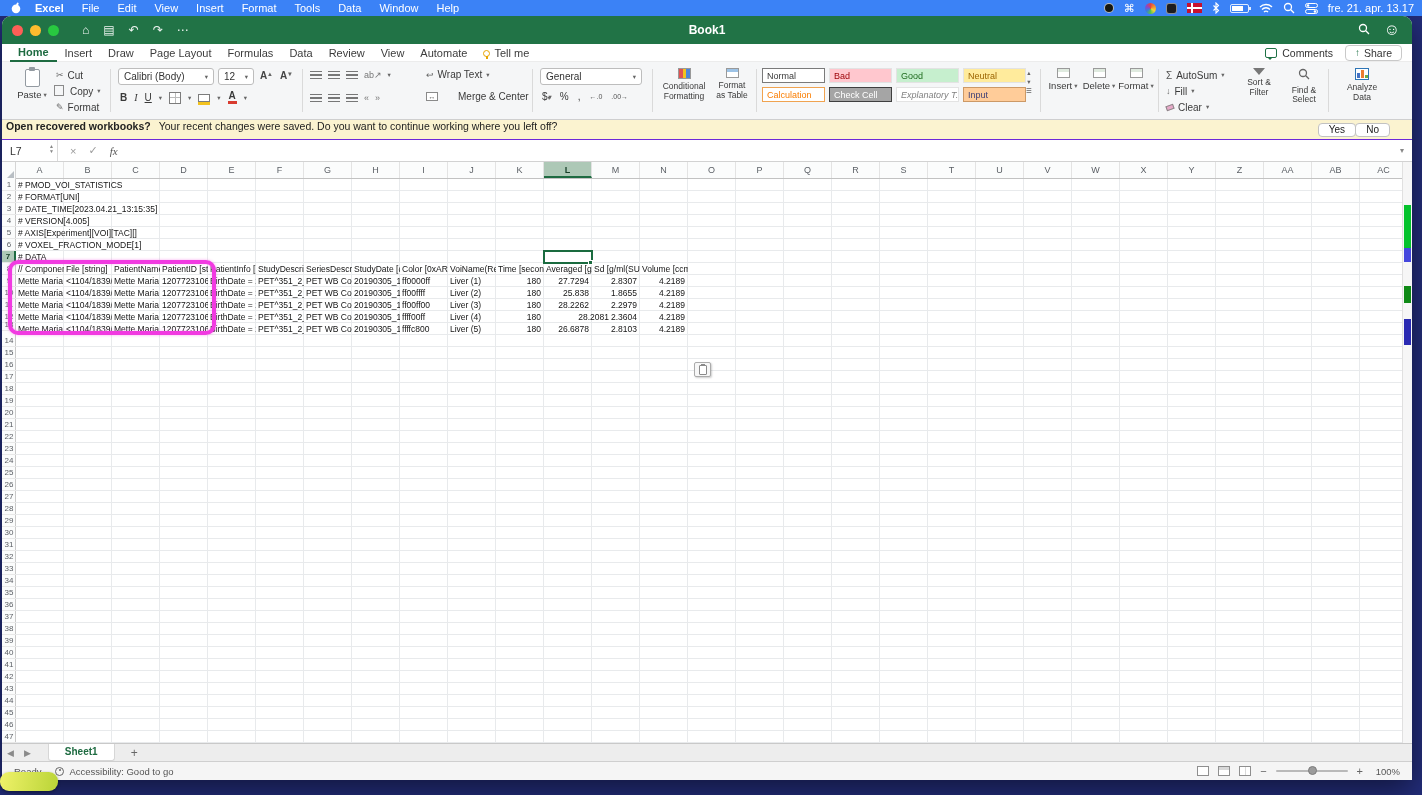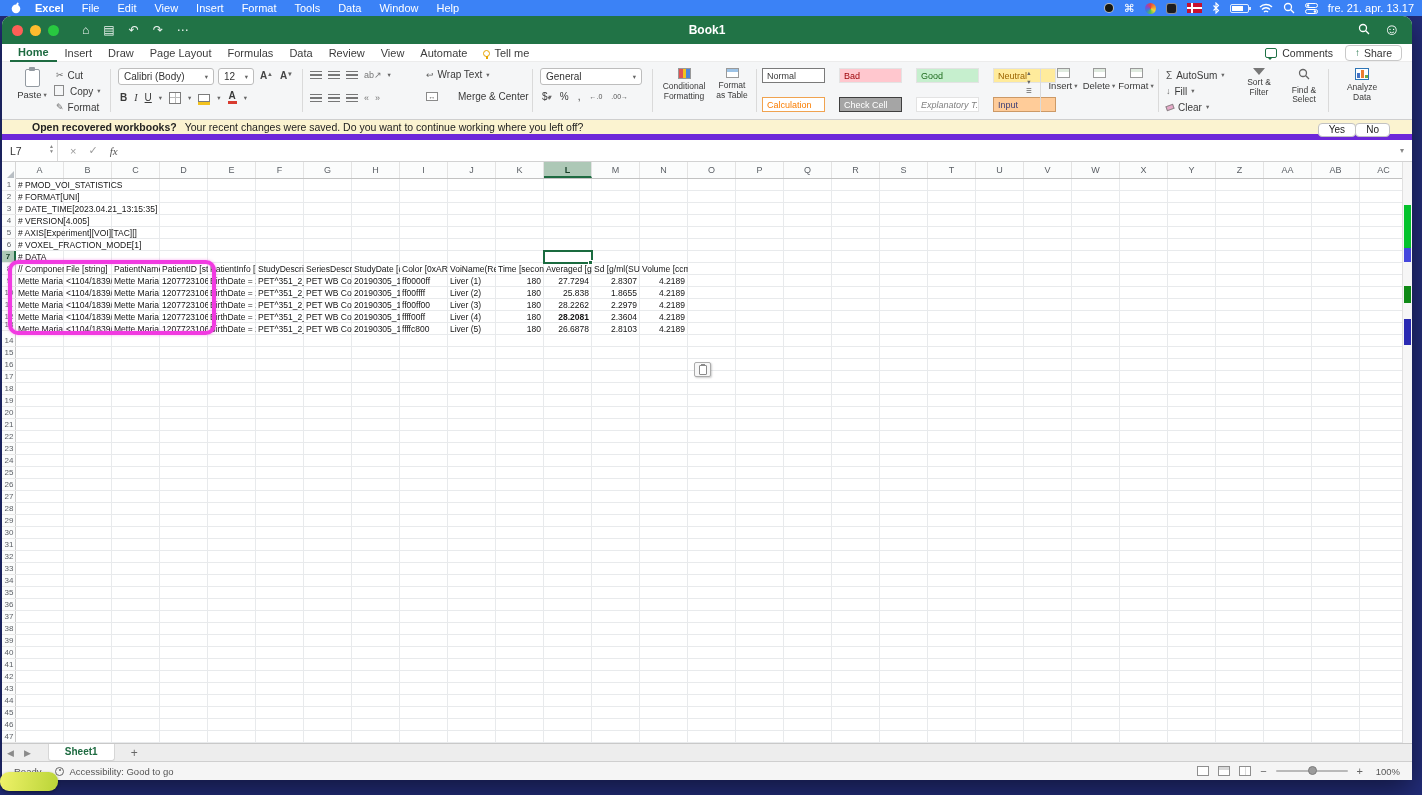--- a/index.html
+++ b/index.html
@@ -80,21 +80,21 @@
 #g-wrap{position:absolute;left:424px;top:7px;display:flex;align-items:center;gap:4px}
 #g-merge{position:absolute;left:424px;top:29px;display:flex;align-items:center;gap:20px}
 .mergeic{display:inline-block;width:12px;height:9px;border:1px solid #8a8a8a;font-size:7px;line-height:8px;text-align:center;color:#555;background:#fff}
 #num-combo{left:538px;top:6px;width:102px}
 #num-row2{position:absolute;left:540px;top:29px;display:flex;align-items:center;gap:9px;font-size:10px}
 .decbtn{font-size:7px;color:#555}
 #b-condfmt{left:658px;top:5px;width:48px}
 #b-fmttable{left:708px;top:5px;width:44px}
 .cfic{width:13px;height:11px;border:1px solid #999;background:linear-gradient(to right,#e05252 0 33%,#f2c21f 33% 66%,#4f86d8 66%)}
 .ftic{width:13px;height:10px;border:1px solid #999;background:linear-gradient(#9dc3e6,#9dc3e6) 0 0/100% 3px no-repeat,#fff}
-#style-gallery{position:absolute;left:760px;top:6px;width:262px;display:grid;grid-template-columns:repeat(4,63px);gap:14px}
+#style-gallery{position:absolute;left:760px;top:6px;width:262px;display:grid;grid-template-columns:repeat(4,63px);gap:4px}
 .stylecell{height:15px;font-size:9px;line-height:14px;padding-left:4px;background:#fff;border:1px solid #e3e3e3;white-space:nowrap;overflow:hidden}
 .st-normal{border:1px solid #7a7a7a}
 .st-bad{background:#ffc7ce;color:#9c0006}
 .st-good{background:#c6efce;color:#1e6b1e}
 .st-neutral{background:#ffeb9c;color:#9c6500}
 .st-calculation{color:#fa7d00;border:1px solid #f0a350}
 .st-check{background:#a5a5a5;color:#fff;border:1px solid #3f3f3f}
 .st-explanatory{color:#7f7f7f;font-style:italic}
 .st-input{background:#ffcc99;color:#3f3f76;border:1px solid #cc9966}
 #style-scroll{position:absolute;left:1024px;top:7px;display:flex;flex-direction:column;gap:2px;color:#666;font-size:6.5px;line-height:7px;text-align:center}
@@ -105,21 +105,21 @@
 #g-edit{position:absolute;left:1164px;top:5px}
 .sigma{font-size:10px;color:#555}
 .eraser{display:inline-block;width:8px;height:5px;background:#e8a9c9;border:1px solid #888;transform:rotate(-20deg)}
 #b-sort{left:1236px;top:5px;width:42px}
 #b-find{left:1282px;top:5px;width:40px}
 #b-analyze{left:1334px;top:5px;width:52px}
 .funnel{width:0;height:0;border-left:6px solid transparent;border-right:6px solid transparent;border-top:7px solid #777}
 .anic{width:14px;height:12px;border:1px solid #2e75b6;background:linear-gradient(#4472c4,#4472c4) 1px calc(100% - 1px)/3px 5px no-repeat,linear-gradient(#ed7d31,#ed7d31) 5px calc(100% - 1px)/3px 8px no-repeat,linear-gradient(#70ad47,#70ad47) 9px calc(100% - 1px)/3px 3px no-repeat,#fff}
 
 
-#notif{position:absolute;top:104px;left:0;right:0;height:20px;background:#fbf3d0;border-bottom:6px solid #6d28d9;display:flex;align-items:center;font-size:10.5px;color:#222;padding-left:30px}
+#notif{position:absolute;top:104px;left:0;right:0;height:20px;background:#fbf3d0;border-bottom:1px solid #6d28d9;display:flex;align-items:flex-start;font-size:10.5px;color:#222;padding-left:4px}
 #notif b{margin-right:8px}
 .nbtn{position:absolute;top:3px;height:14px;line-height:12px;border:1px solid #c2c2c2;border-radius:4px;background:#fff;font-size:10px;padding:0 10px}
 #btn-yes{right:56px}
 #btn-no{right:22px}
 
 
 #fbar{position:absolute;top:124px;left:0;right:0;height:22px;background:#fff;border-bottom:1px solid #d2d2d2;display:flex;align-items:center}
 #name-box{width:56px;height:100%;border-right:1px solid #dadada;display:flex;align-items:center;padding-left:8px;font-size:10.5px;color:#333;position:relative}
 .stepper{position:absolute;right:3px;top:4px;font-size:5px;color:#888;line-height:5px;text-align:center}
 .fbtn{color:#9a9a9a;font-size:11px;margin-left:12px}
@@ -628,21 +628,21 @@
         <div class="cell" style="left: 62px; top: 132px;">&lt;1104/1839/</div>
         <div class="cell" style="left: 110px; top: 132px;">Mette Maria</div>
         <div class="cell" style="left: 158px; top: 132px;">1207723106</div>
         <div class="cell" style="left: 206px; top: 132px;">BirthDate = 1</div>
         <div class="cell" style="left: 254px; top: 132px;">PET^351_2_1</div>
         <div class="cell" style="left: 302px; top: 132px;">PET WB Corr</div>
         <div class="cell" style="left: 350px; top: 132px;">20190305_11</div>
         <div class="cell" style="left: 398px; top: 132px;">ffff00ff</div>
         <div class="cell" style="left: 446px; top: 132px;">Liver (4)</div>
         <div class="cell num" style="left: 494px; top: 132px;">180</div>
-        <div class="cell num" style="left: 542px; top: 132px; font-weight: bold;">28.2081</div>
+        <div class="cell num" style="left: 562px; top: 132px;">28.2081</div>
         <div class="cell num" style="left: 590px; top: 132px;">2.3604</div>
         <div class="cell num" style="left: 638px; top: 132px;">4.2189</div>
         <div class="cell" style="left: 14px; top: 144px;">Mette Maria</div>
         <div class="cell" style="left: 62px; top: 144px;">&lt;1104/1839/</div>
         <div class="cell" style="left: 110px; top: 144px;">Mette Maria</div>
         <div class="cell" style="left: 158px; top: 144px;">1207723106</div>
         <div class="cell" style="left: 206px; top: 144px;">BirthDate = 1</div>
         <div class="cell" style="left: 254px; top: 144px;">PET^351_2_1</div>
         <div class="cell" style="left: 302px; top: 144px;">PET WB Corr</div>
         <div class="cell" style="left: 350px; top: 144px;">20190305_11</div>

